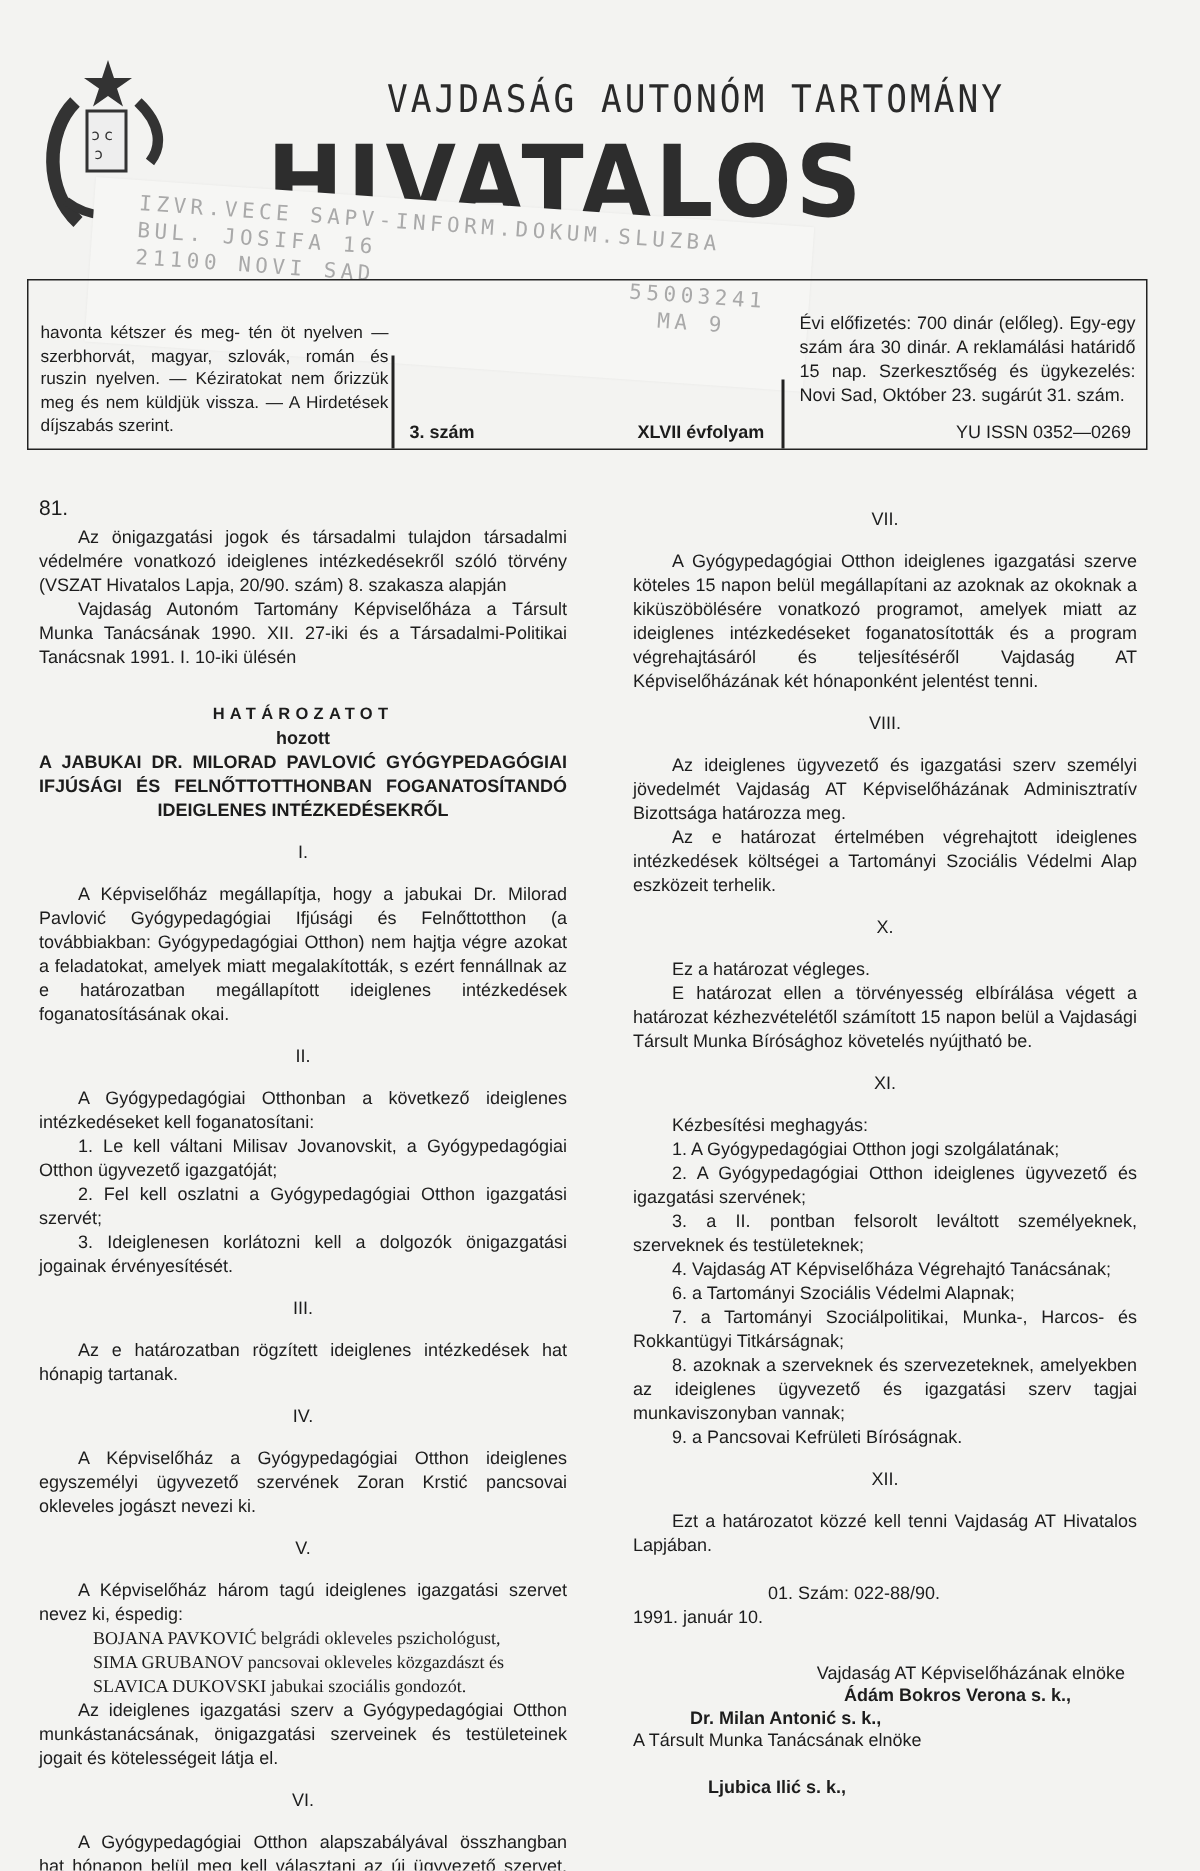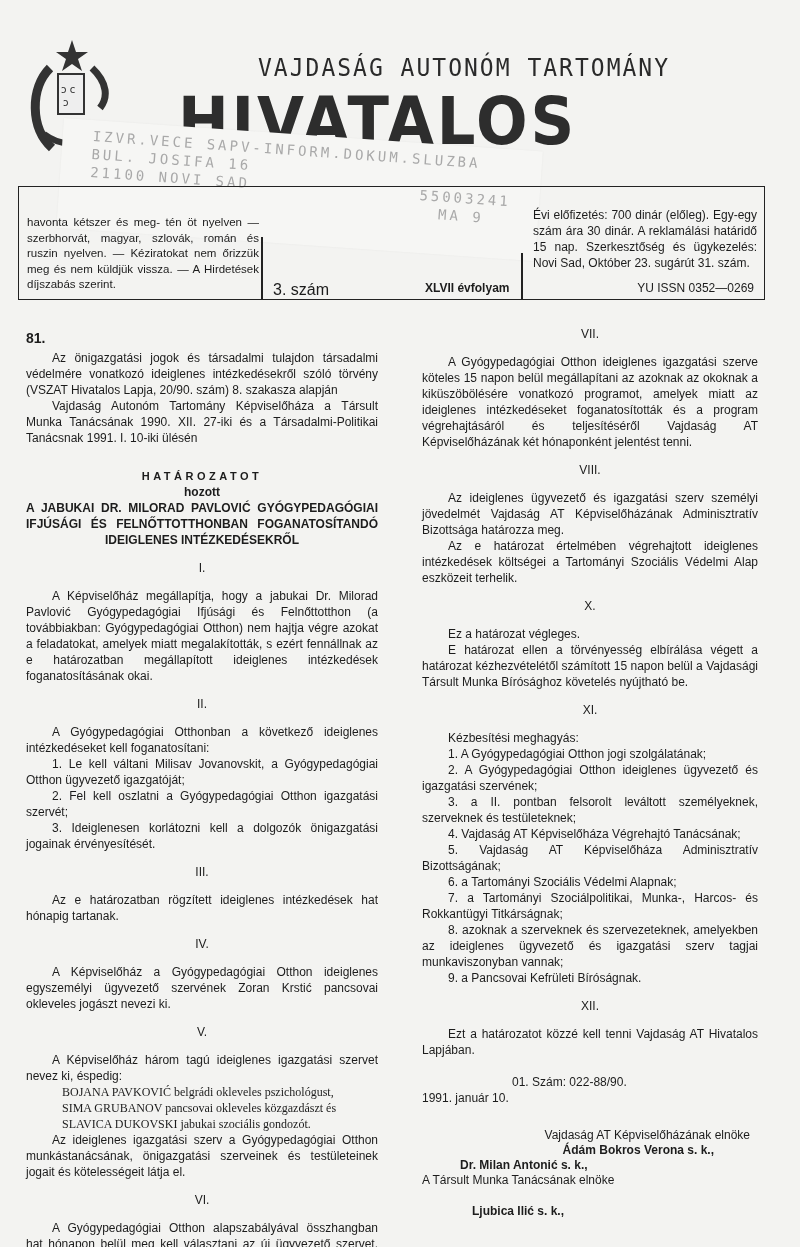--- a/index.html
+++ b/index.html
@@ -31,31 +31,31 @@
     color:#a9a9a9; letter-spacing:3px; white-space:nowrap;
   }
   
   .infobox {
     left:18px; top:186px; width:745px; height:112px; border:1.5px solid #222;
     border-left:1.5px solid #222;
   }
   .infobox .col1 { position:absolute; left:8px; top:28px; width:232px; font-size:11.5px; line-height:15.5px; text-align:justify; }
   .infobox .div1 { position:absolute; left:242px; top:50px; width:1.5px; height:62px; background:#222; }
   .infobox .div2 { position:absolute; left:502px; top:66px; width:1.5px; height:46px; background:#222; }
-  .infobox .issue { position:absolute; left:254px; top:94px; font-size:16px; font-weight:normal;text-align:right; }
+  .infobox .issue { position:absolute; left:254px; top:94px; font-size:12px; font-weight:bold;text-align:right; }
   .infobox .volume { position:absolute; left:406px; top:94px; font-size:12px; font-weight:bold; }
   .infobox .col3 { position:absolute; left:514px; top:20px; width:224px; font-size:12px; line-height:16px; text-align:justify; }
   .infobox .issn { position:absolute; right:10px; top:94px; font-size:12px; }
   
   .col { font-size:12px; line-height:16px; text-align:justify; }
   .left { left:26px; width:352px; }
   .right { left:422px; width:336px; }
   .p { margin:0; text-indent:26px; }
   .sec { text-align:center; margin:12px 0 12px 0; text-indent:0; }
-  .docnum { left:26px; top:330px; font-size:14px; font-weight:bold; }
+  .docnum { left:26px; top:330px; font-size:14px; font-weight:normal; }
   .heading { text-align:center; font-weight:bold; text-indent:0; margin:0; }
   .heading.spaced { letter-spacing:3.5px; font-size:11px; }
   .listi { padding-left:36px; text-indent:0; margin:0;font-family:Liberation Serif, serif; }
   .sig { font-size:12px; line-height:15px; }
   .sig b { font-weight:bold; }
 </style>
 </head>
 <body>
 
 <div class="abs emblem">
@@ -122,39 +122,38 @@
   <p class="listi">BOJANA PAVKOVIĆ belgrádi okleveles pszichológust,</p>
   <p class="listi">SIMA GRUBANOV pancsovai okleveles közgazdászt és</p>
   <p class="listi">SLAVICA DUKOVSKI jabukai szociális gondozót.</p>
   <p class="p">Az ideiglenes igazgatási szerv a Gyógypedagógiai Otthon munkástanácsának, önigazgatási szerveinek és testületeinek jogait és kötelességeit látja el.</p>
 
   <p class="sec">VI.</p>
   <p class="p">A Gyógypedagógiai Otthon alapszabályával összhangban hat hónapon belül meg kell választani az új ügyvezető szervet, munkástanácsot, önigazgatási szerveket és testületeket.</p>
 </div>
 
 <div class="abs col right" style="top:322px;">
-  <p class="sec" style="margin-top:4px">VII.</p>
+  <p class="sec" style="margin-top:16px">VII.</p>
   <p class="p">A Gyógypedagógiai Otthon ideiglenes igazgatási szerve köteles 15 napon belül megállapítani az azoknak az okoknak a kiküszöbölésére vonatkozó programot, amelyek miatt az ideiglenes intézkedéseket foganatosították és a program végrehajtásáról és teljesítéséről Vajdaság AT Képviselőházának két hónaponként jelentést tenni.</p>
 
   <p class="sec">VIII.</p>
   <p class="p">Az ideiglenes ügyvezető és igazgatási szerv személyi jövedelmét Vajdaság AT Képviselőházának Adminisztratív Bizottsága határozza meg.</p>
 
   <p class="p">Az e határozat értelmében végrehajtott ideiglenes intézkedések költségei a Tartományi Szociális Védelmi Alap eszközeit terhelik.</p>
 
   <p class="sec">X.</p>
   <p class="p">Ez a határozat végleges.</p>
   <p class="p">E határozat ellen a törvényesség elbírálása végett a határozat kézhezvételétől számított 15 napon belül a Vajdasági Társult Munka Bírósághoz követelés nyújtható be.</p>
 
   <p class="sec">XI.</p>
   <p class="p">Kézbesítési meghagyás:</p>
   <p class="p">1. A Gyógypedagógiai Otthon jogi szolgálatának;</p>
   <p class="p">2. A Gyógypedagógiai Otthon ideiglenes ügyvezető és igazgatási szervének;</p>
   <p class="p">3. a II. pontban felsorolt leváltott személyeknek, szerveknek és testületeknek;</p>
   <p class="p">4. Vajdaság AT Képviselőháza Végrehajtó Tanácsának;</p>
-  <p class="p">5. Vajdaság AT Képviselőháza Adminisztratív Bizottságának;</p>
   <p class="p">6. a Tartományi Szociális Védelmi Alapnak;</p>
   <p class="p">7. a Tartományi Szociálpolitikai, Munka-, Harcos- és Rokkantügyi Titkárságnak;</p>
   <p class="p">8. azoknak a szerveknek és szervezeteknek, amelyekben az ideiglenes ügyvezető és igazgatási szerv tagjai munkaviszonyban vannak;</p>
   <p class="p">9. a Pancsovai Kefrületi Bíróságnak.</p>
 
   <p class="sec">XII.</p>
   <p class="p">Ezt a határozatot közzé kell tenni Vajdaság AT Hivatalos Lapjában.</p>
 
   <div style="height:16px"></div>
   <p style="margin:0;padding-left:90px;">01. Szám: 022-88/90.</p>

